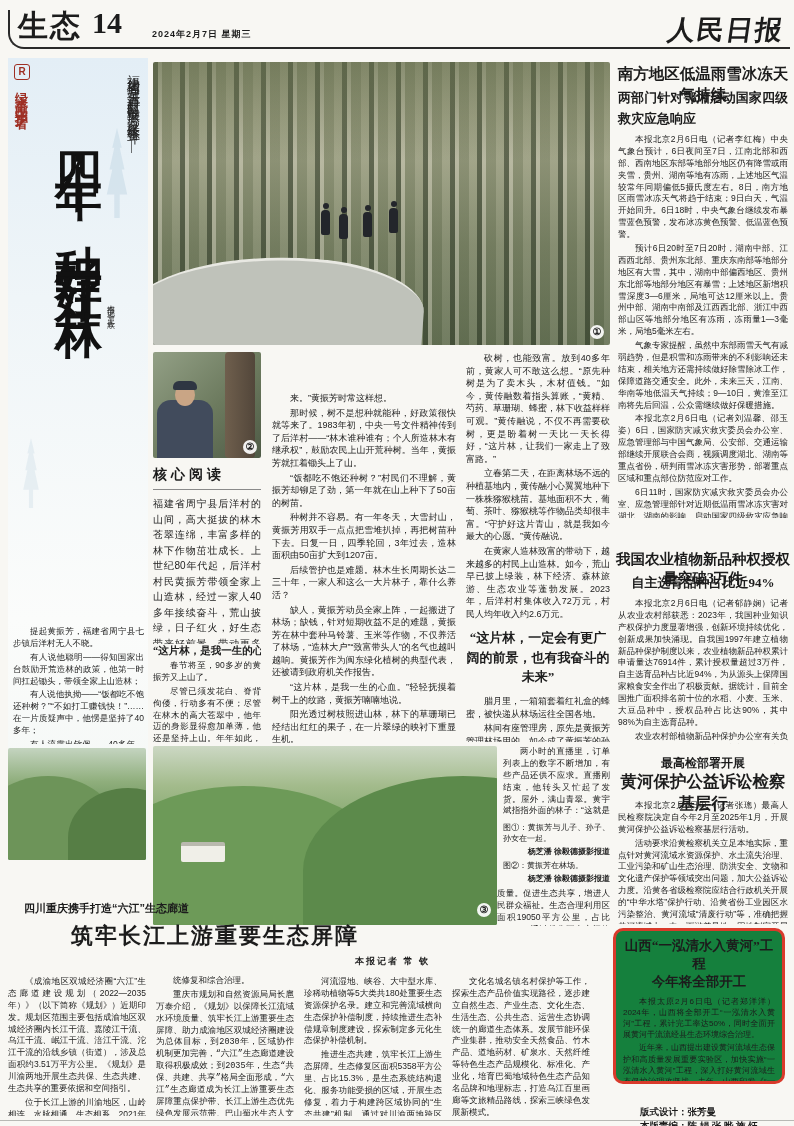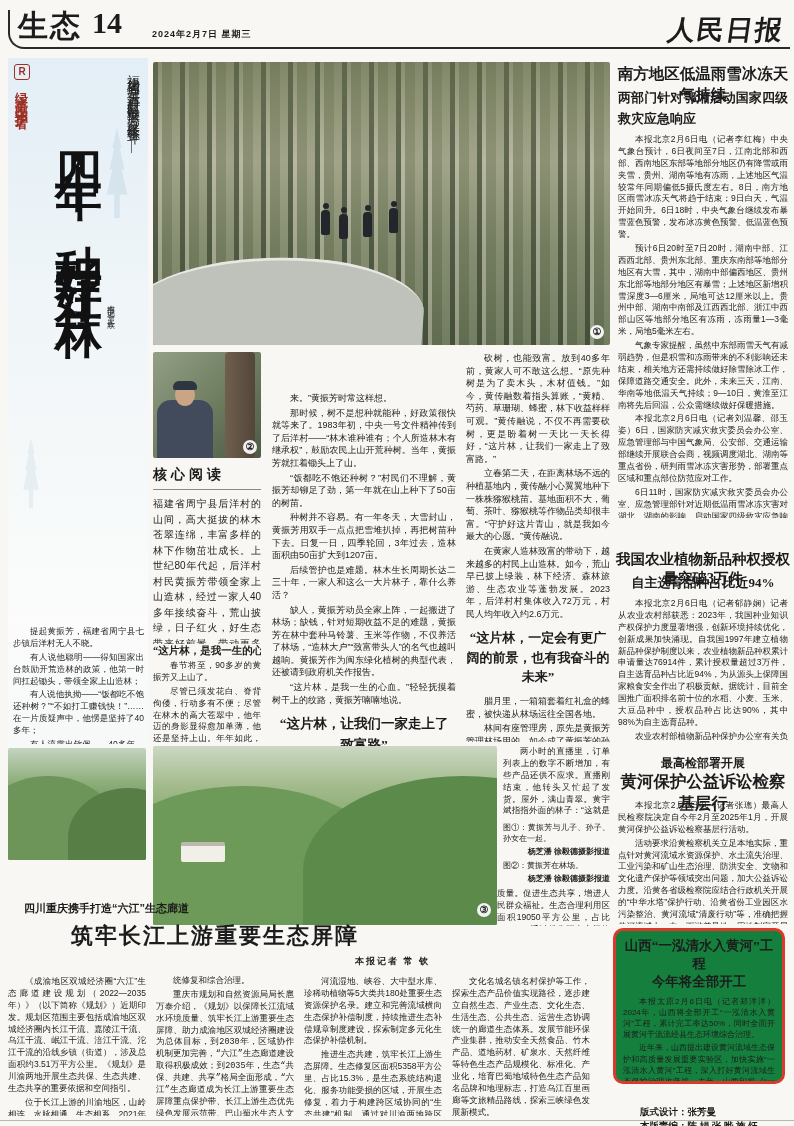--- a/index.html
+++ b/index.html
@@ -95,21 +95,20 @@
   <div class="ab clip" style="left:272px;top:364px;width:184px;height:390px;font-size:9px;margin-top:28px;">
     <div>
         <p>来。”黄振芳时常这样想。</p>
         <p>那时候，树不是想种就能种，好政策很快就等来了。1983年初，中央一号文件精神传到了后洋村——“林木谁种谁有；个人所造林木有继承权”，鼓励农民上山开荒种树。当年，黄振芳就扛着锄头上了山。</p>
         <p>“饭都吃不饱还种树？”村民们不理解，黄振芳却铆足了劲，第一年就在山上种下了50亩的树苗。</p>
         <p>种树并不容易。有一年冬天，大雪封山，黄振芳用双手一点点把雪堆扒掉，再把树苗种下去。日复一日，四季轮回，3年过去，造林面积由50亩扩大到1207亩。</p>
         <p>后续管护也是难题。林木生长周期长达二三十年，一家人和这么一大片林子，靠什么养活？</p>
         <p>缺人，黄振芳动员全家上阵，一起搬进了林场；缺钱，针对短期收益不足的难题，黄振芳在林中套种马铃薯、玉米等作物，不仅养活了林场，“造林大户”“致富带头人”的名气也越叫越响。黄振芳作为闽东绿化植树的典型代表，还被请到政府机关作报告。</p>
         <p>“这片林，是我一生的心血。”轻轻抚摸着树干上的纹路，黄振芳喃喃地说。</p>
       </div>
-    <div class="chead" style="font-size:13.5px;margin:8px 6px;line-height:1.5;">“这片林，让我们一家走上了致富路”</div>
     <div>
         <p>阳光透过树枝照进山林，林下的草珊瑚已经结出红红的果子，在一片翠绿的映衬下重显生机。</p>
       </div>
   </div>
 
   <div class="ab clip" style="left:466px;top:352px;width:144px;height:390px;font-size:9px;">
     <div>
         <p>砍树，也能致富。放到40多年前，黄家人可不敢这么想。“原先种树是为了卖木头，木材值钱。”如今，黄传融数着指头算账，“黄精、芍药、草珊瑚、蜂蜜，林下收益样样可观。”黄传融说，不仅不再需要砍树，更是盼着树一天比一天长得好，“这片林，让我们一家走上了致富路。”</p>
         <p>立春第二天，在距离林场不远的种植基地内，黄传融小心翼翼地种下一株株猕猴桃苗。基地面积不大，葡萄、茶叶、猕猴桃等作物品类却很丰富。“守护好这片青山，就是我如今最大的心愿。”黄传融说。</p>
         <p>在黄家人造林致富的带动下，越来越多的村民上山造林。如今，荒山早已披上绿装，林下经济、森林旅游、生态农业等蓬勃发展。2023年，后洋村村集体收入72万元，村民人均年收入约2.6万元。</p>

